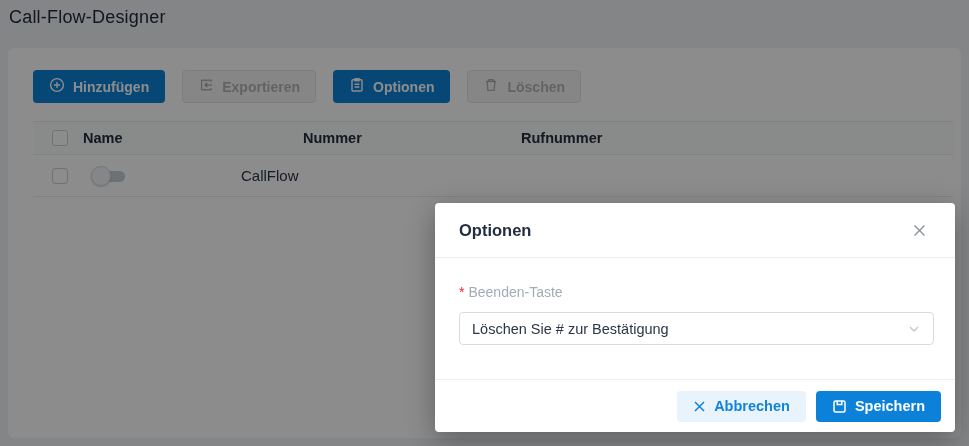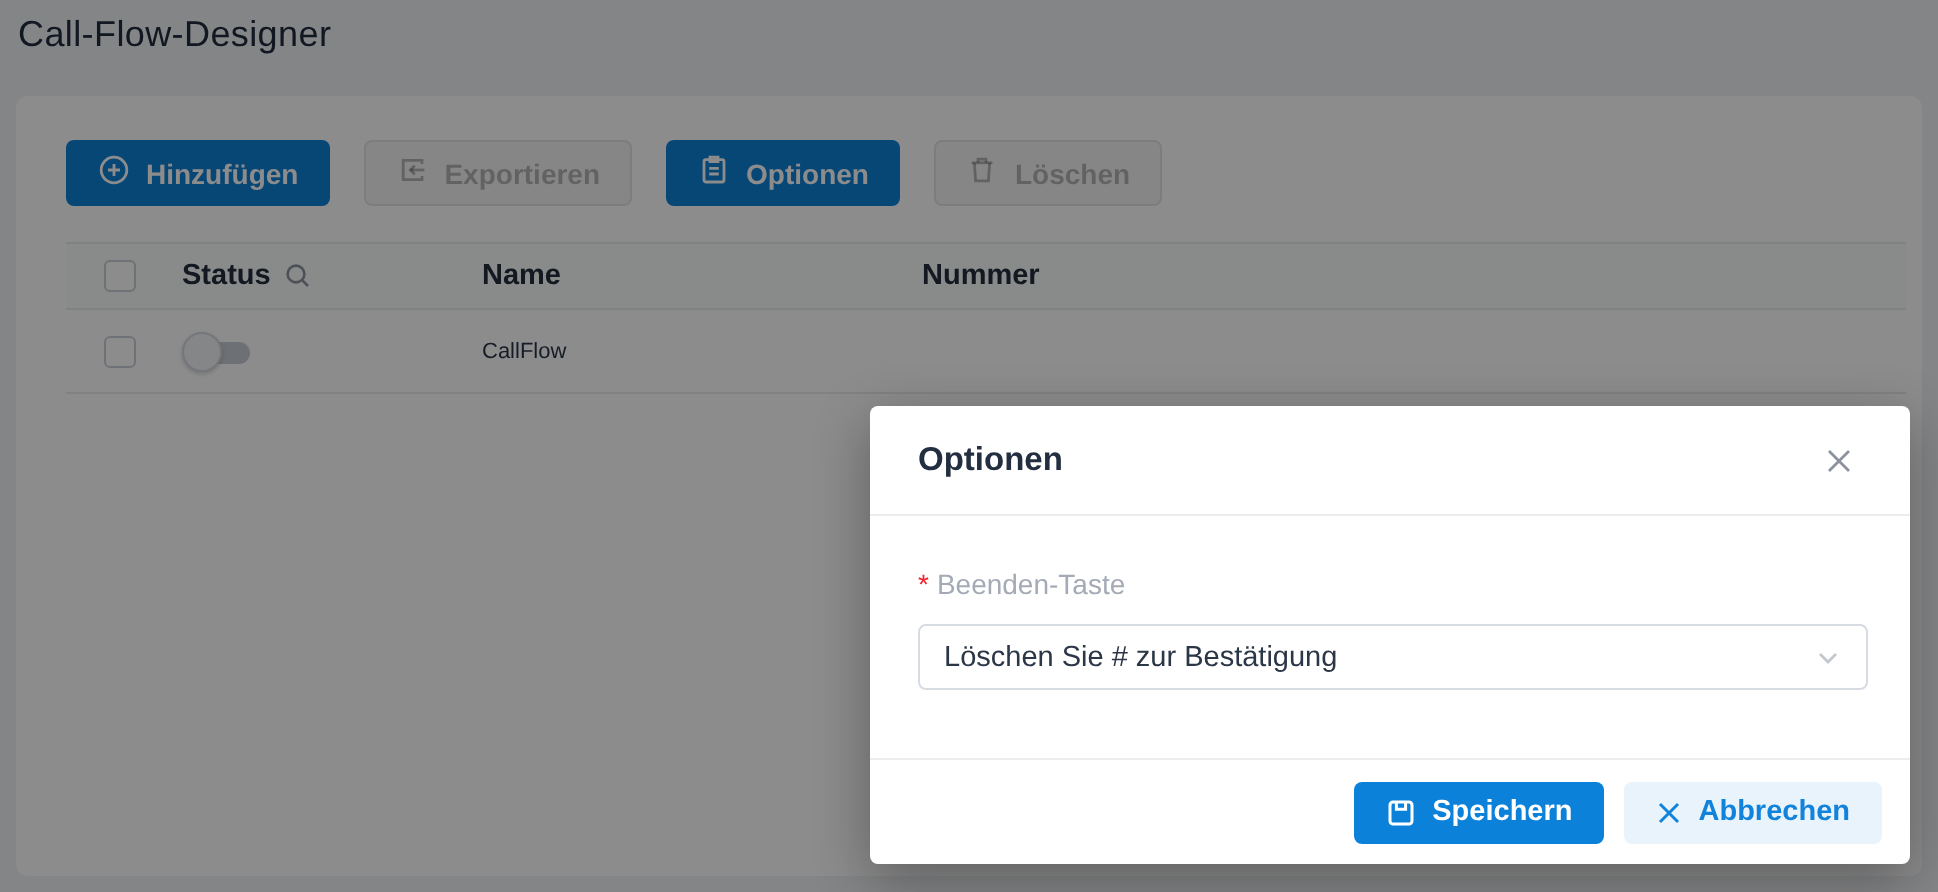--- a/index.html
+++ b/index.html
@@ -30,21 +30,21 @@
   .btn svg { flex:0 0 auto; }
   
   .table { position:absolute; left:25px; right:8px; top:73px; }
   .thead {
     display:flex; align-items:center; height:34px;
     background:#fafbfc; border-top:1px solid #e9ebee; border-bottom:1px solid #e9ebee;
     font-weight:700; color:#232d3d; font-size:14.5px;
   }
   .trow {
     display:flex; align-items:center; height:42px;
-    border-bottom:1px solid #e9ebee; font-size:11px; color:#2b3647;
+    border-bottom:1px solid #e9ebee; font-size:15px; color:#2b3647;
   }
   .c-check { width:50px; padding-left:19px; display:flex; align-items:center; }
   .c-status{ width:158px; padding-left:8px; display:flex; align-items:center; gap:7px; }
   .c-name  { width:220px; }
   .c-num   { width:218px; }
   .c-ruf   { flex:1; }
   .checkbox {
     width:16px; height:16px; background:#fff; border:1px solid #c9ced6; border-radius:3px;
     display:inline-block; cursor:pointer;
   }
@@ -140,31 +140,23 @@
       </span>
       <span>Löschen</span>
     </button>
   </div>
 
   <div class="table">
     <div class="thead">
       <div class="c-check">
         <span class="checkbox"></span>
       </div>
-      <div class="c-status">
-        <span>Status</span>
-        <span style="line-height:0;color:#8c939d;">
-          <svg width="14" height="14" viewBox="0 0 14 14" fill="none" stroke="currentColor" stroke-width="1.3">
-            <circle cx="6" cy="6" r="4.2"></circle>
-              <path d="M9.2 9.2 12 12"></path>
-          </svg>
-        </span>
-      </div>
       <div class="c-name">Name</div>
       <div class="c-num">Nummer</div>
+      <div class="c-ruf">Rufnummer</div>
     </div>
 
     <div class="trow">
       <div class="c-check">
         <span class="checkbox"></span>
       </div>
       <div class="c-status">
         <span class="switch">
           <span class="track"></span>
           <span class="knob"></span>
@@ -198,31 +190,31 @@
       <span>Löschen Sie # zur Bestätigung</span>
       <span class="chev">
         <svg width="14" height="14" viewBox="0 0 14 14" fill="none" stroke="currentColor" stroke-width="1.4">
           <path d="M3 5l4 4 4-4"></path>
         </svg>
       </span>
     </div>
   </div>
 
   <div class="modal-footer">
+    <button class="btn-footer btn-cancel">
+      <span style="line-height:0;">
+        <svg width="13" height="13" viewBox="0 0 13 13" fill="none" stroke="currentColor" stroke-width="1.5">
+          <path d="M2 2l9 9M11 2l-9 9"></path>
+        </svg>
+      </span>
+      <span>Abbrechen</span>
+    </button>
     <button class="btn-footer btn-save">
       <span style="line-height:0;">
         <svg width="15" height="15" viewBox="0 0 15 15" fill="none" stroke="currentColor" stroke-width="1.5">
           <rect x="2" y="2" width="11" height="11" rx="1.5"></rect>
           <path d="M5.2 2v3.6h4.6V2"></path>
         </svg>
       </span>
       <span>Speichern</span>
     </button>
-    <button class="btn-footer btn-cancel">
-      <span style="line-height:0;">
-        <svg width="13" height="13" viewBox="0 0 13 13" fill="none" stroke="currentColor" stroke-width="1.5">
-          <path d="M2 2l9 9M11 2l-9 9"></path>
-        </svg>
-      </span>
-      <span>Abbrechen</span>
-    </button>
   </div>
 </div>
 
 </body></html>

